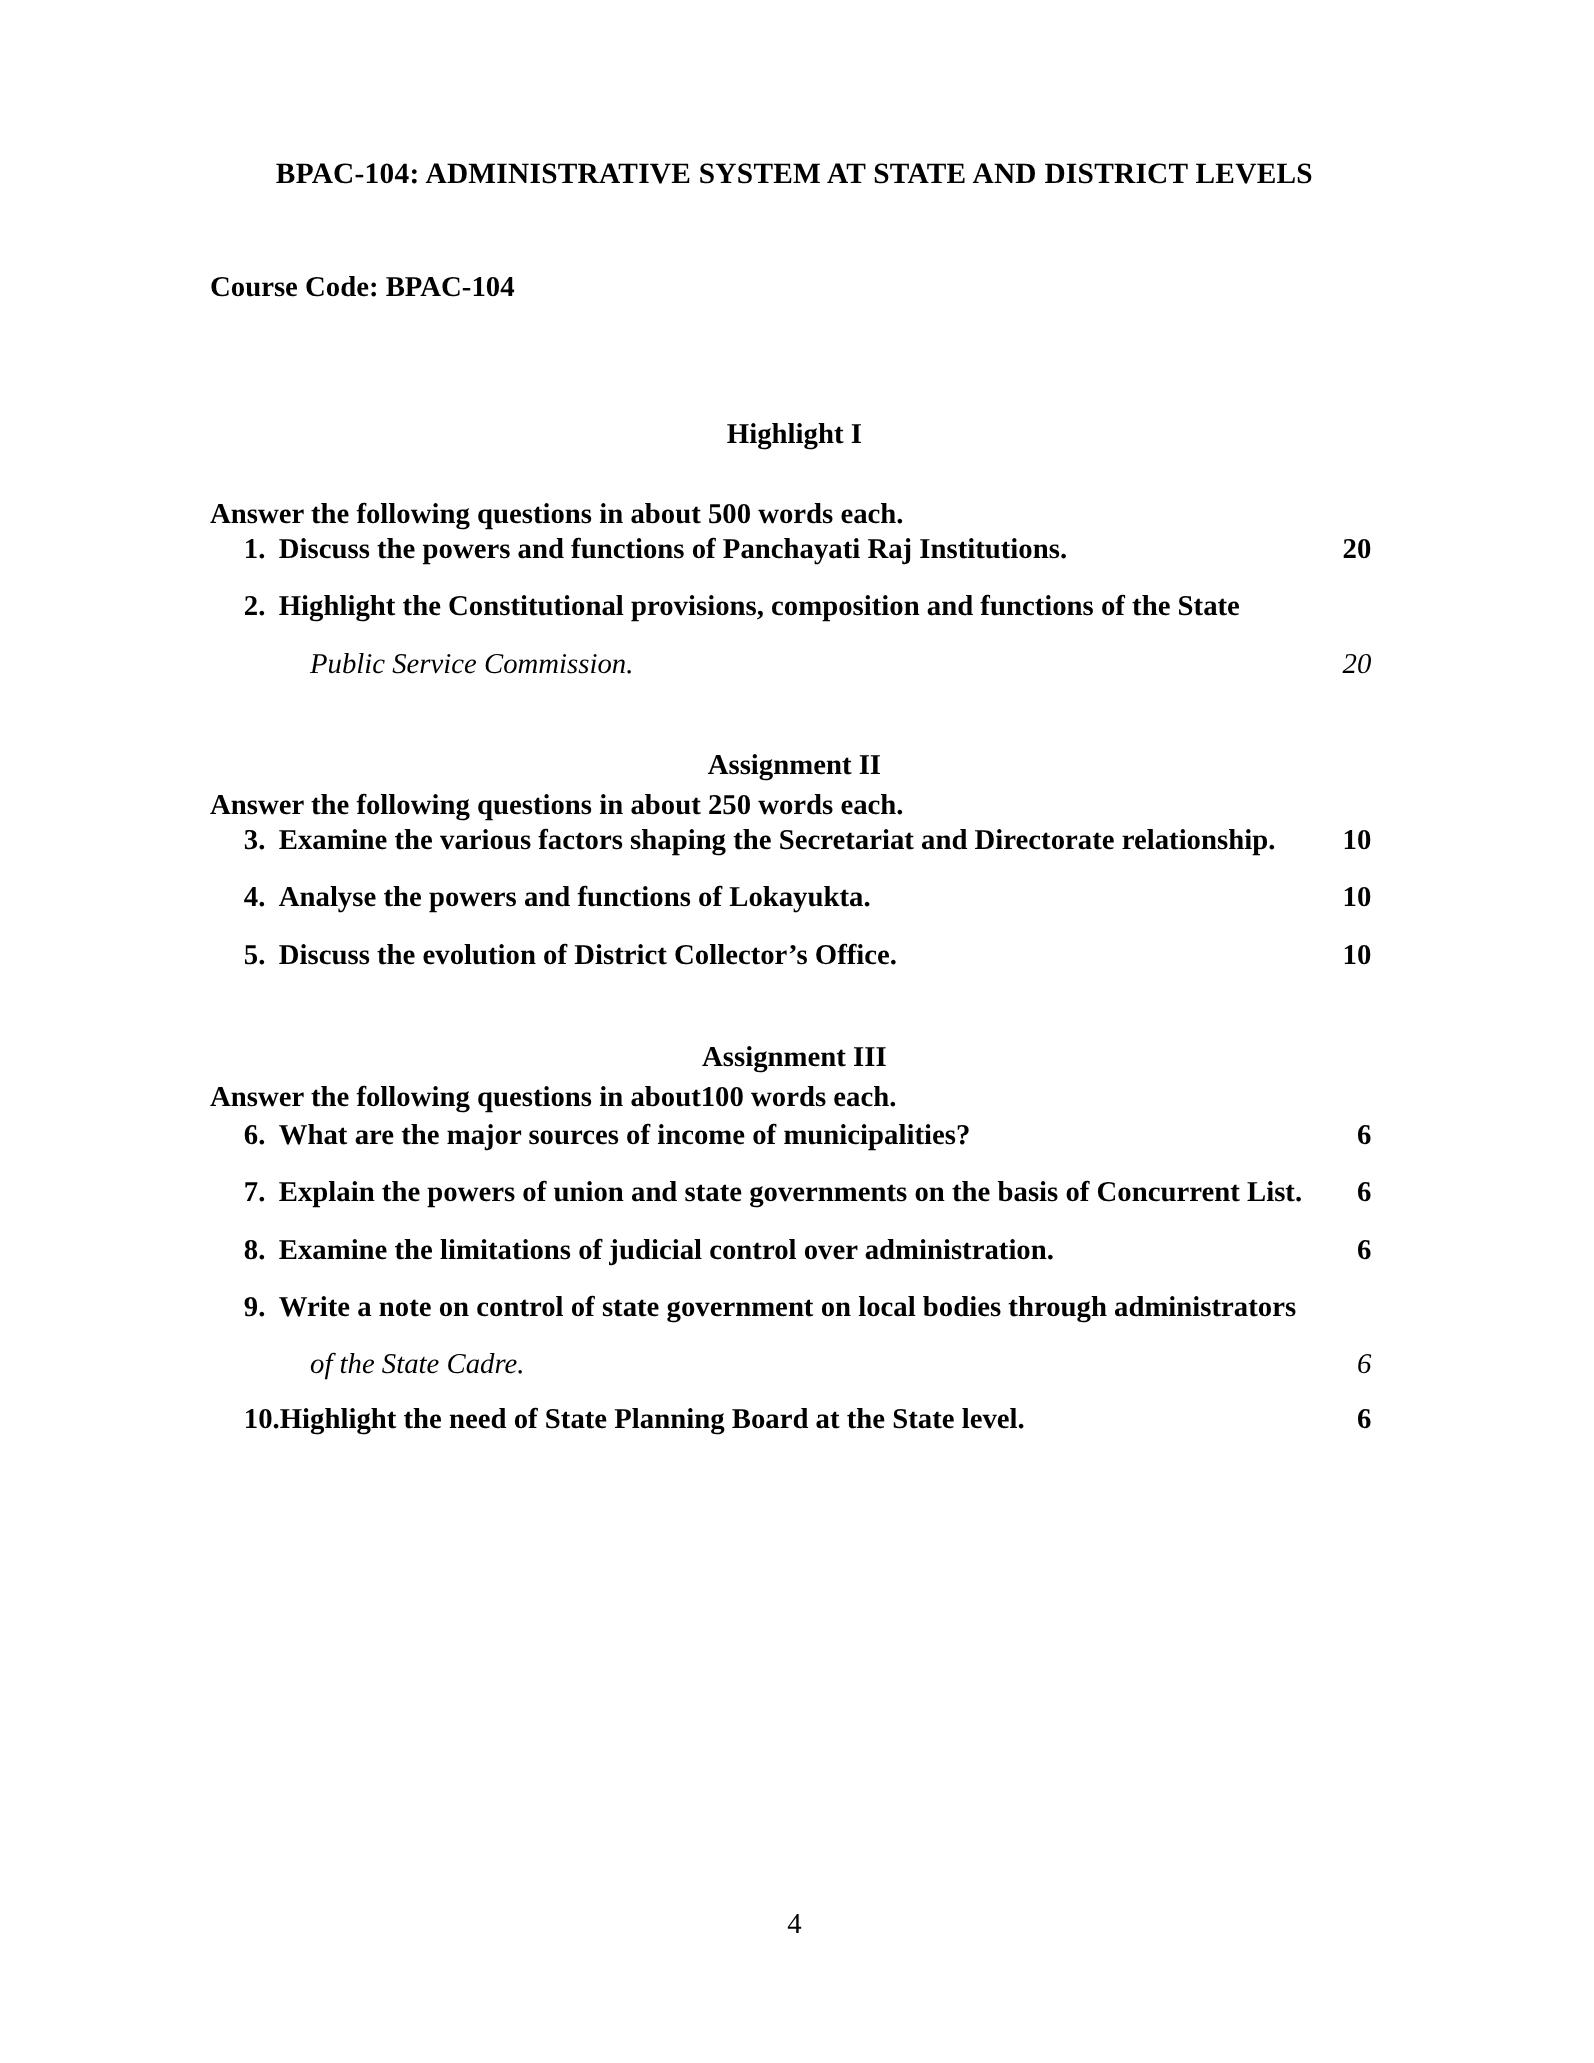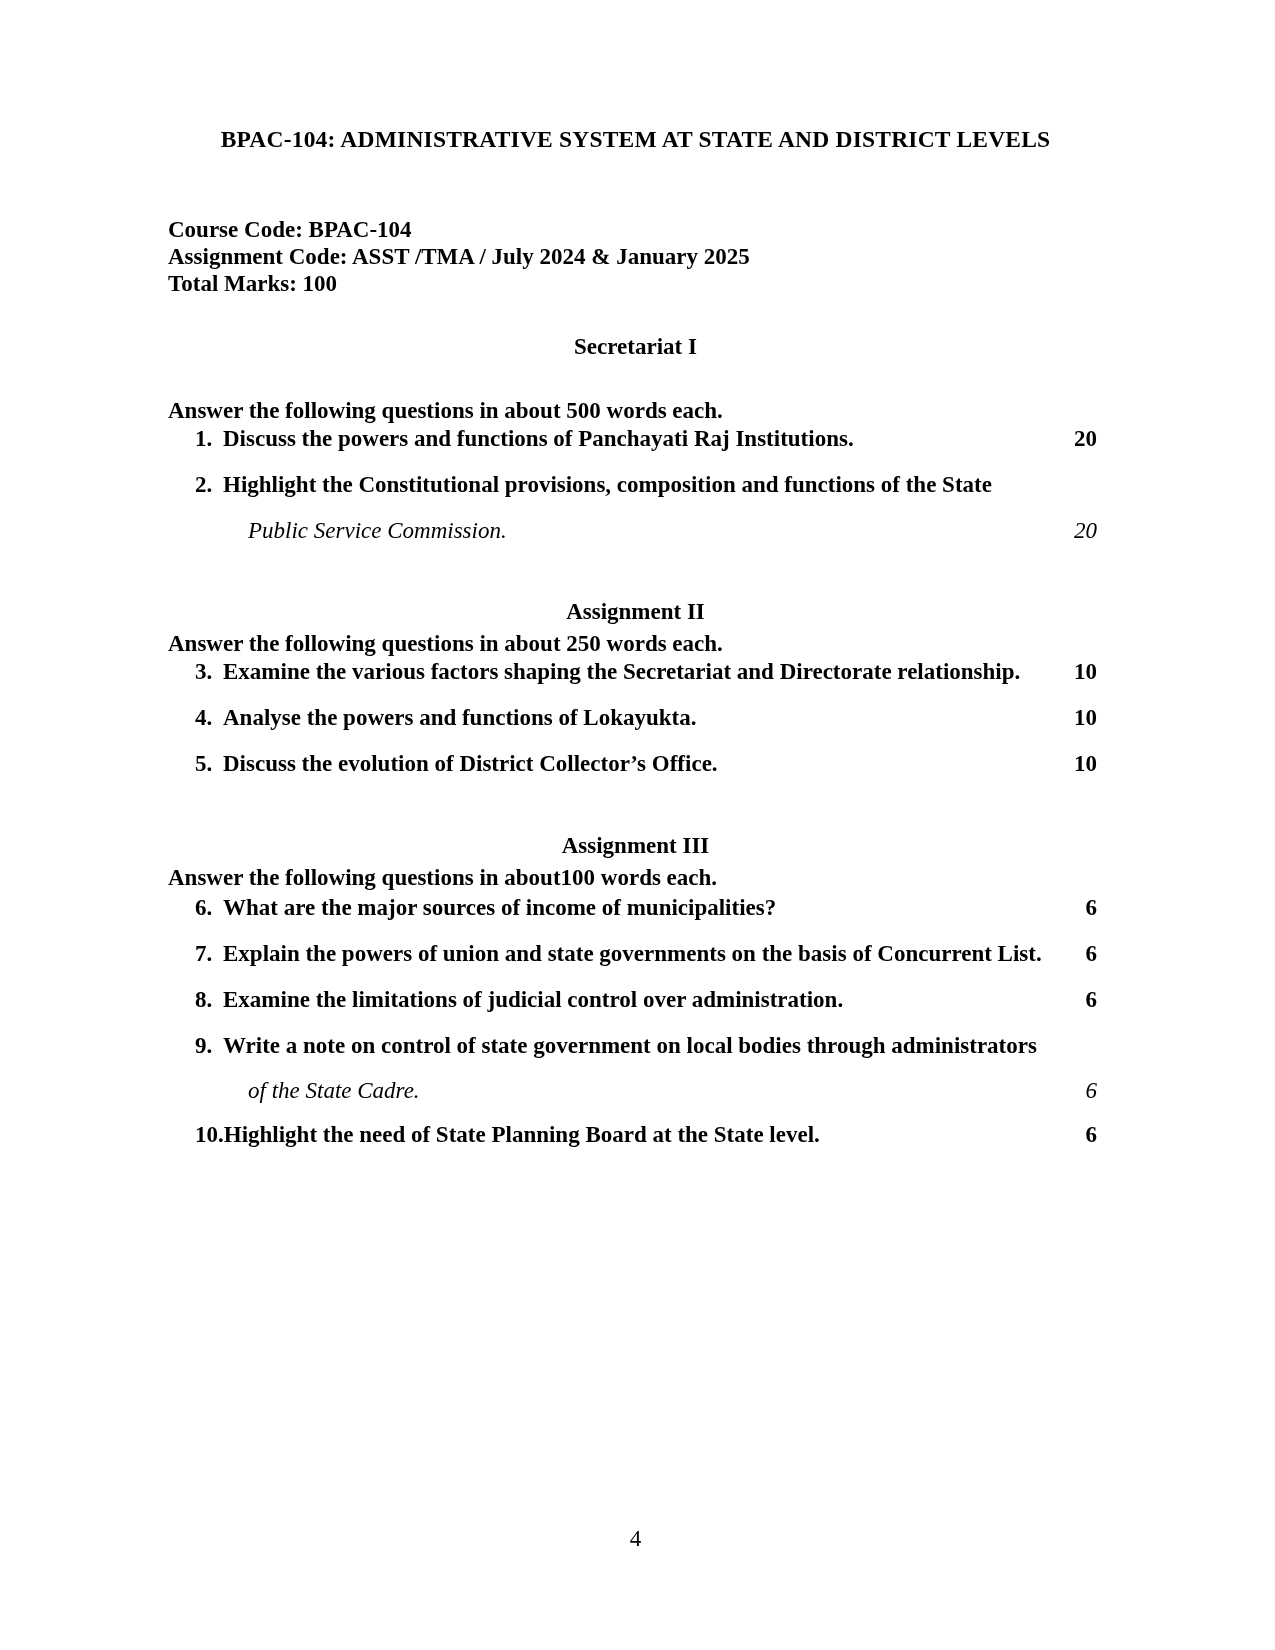--- a/index.html
+++ b/index.html
@@ -64,24 +64,22 @@
   }
 </style>
 </head>
 <body>
 
 <div class="page">
 
   <div class="line center bold title-main" style="top:125px">BPAC-104: ADMINISTRATIVE SYSTEM AT STATE AND DISTRICT LEVELS</div>
 
   <div class="line right bold" style="top:216px">Course Code: BPAC-104</div>
-  <div class="line right bold" style="top:243px">Assignment Code: ASST /TMA / July 2024 &amp; January 2025</div>
-  <div class="line right bold" style="top:270px">Total Marks: 100</div>
 
-  <div class="line center bold" style="top:333px">Secretariat I</div>
+  <div class="line center bold" style="top:333px">Highlight I</div>
   <div class="line bold" style="top:397px">Answer the following questions in about 500 words each.</div>
 
   <div class="line q" style="top:425px">
     <span class="qnum">1.</span><span>Discuss the powers and functions of Panchayati Raj Institutions.</span>
     <span class="marks">20</span>
   </div>
 
   <div class="line q" style="top:471px">
     <span class="qnum">2.</span><span>Highlight the Constitutional provisions, composition and functions of the State</span>
   </div>

